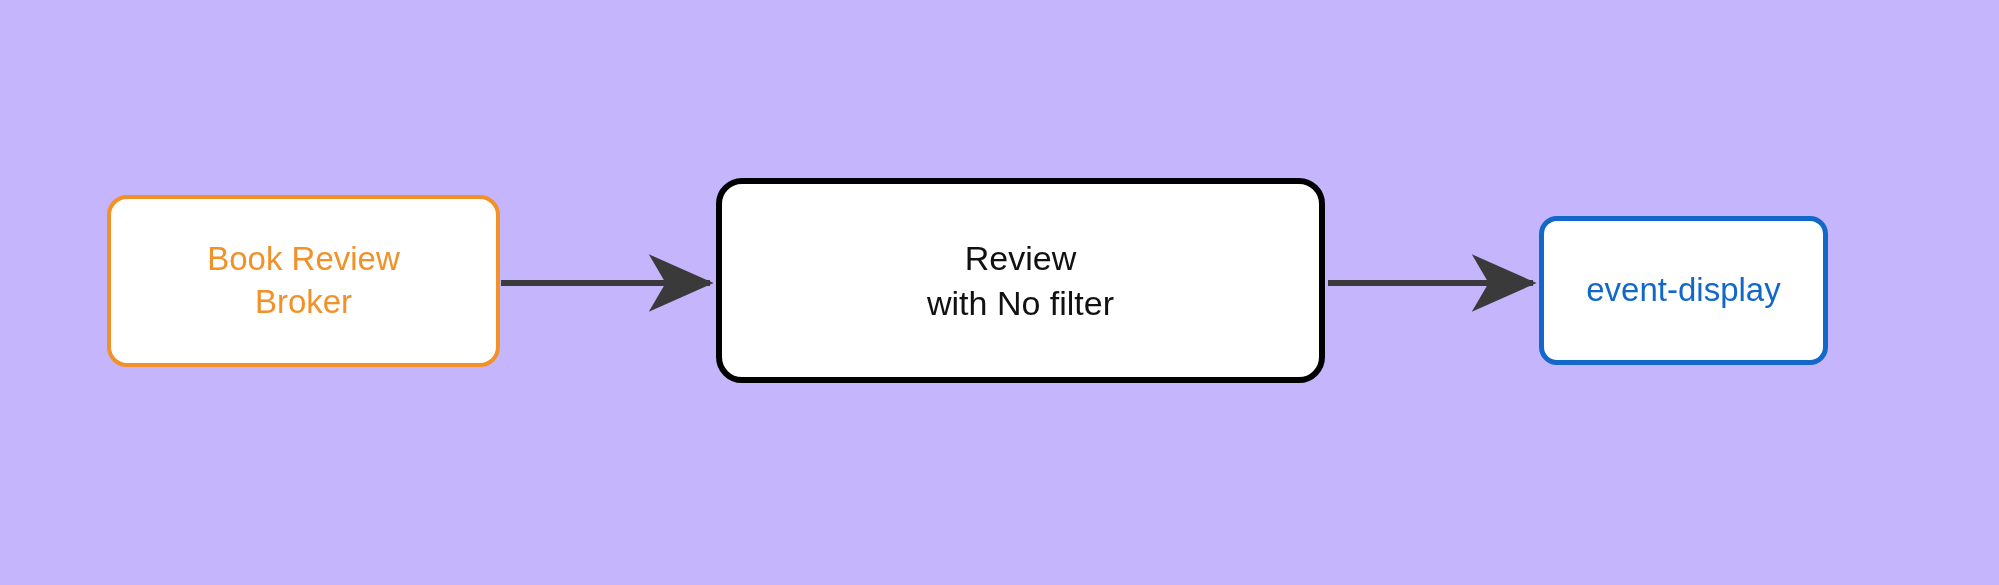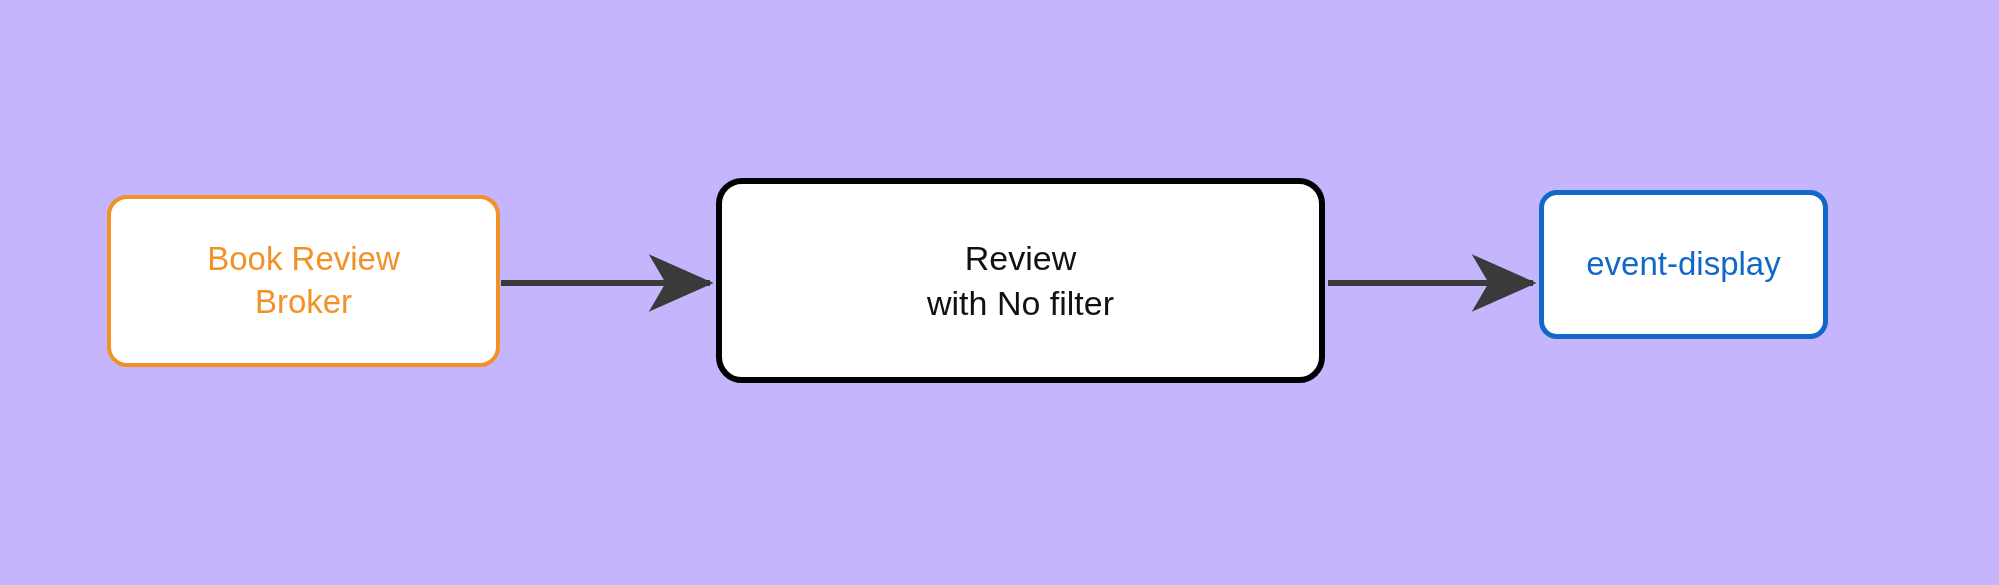--- a/index.html
+++ b/index.html
@@ -57,21 +57,21 @@
     border-radius: 26px;
   }
   #node-trigger .node-label {
     color: #111111;
     font-size: 34px;
   }
 
   
   #node-event-display {
     left: 1539px;
-    top: 190px;
+    top: 216px;
     width: 289px;
     height: 149px;
     border: 5px solid #1168C8;
     border-radius: 18px;
   }
   #node-event-display .node-label {
     color: #1168C8;
     font-size: 33px;
   }
 

